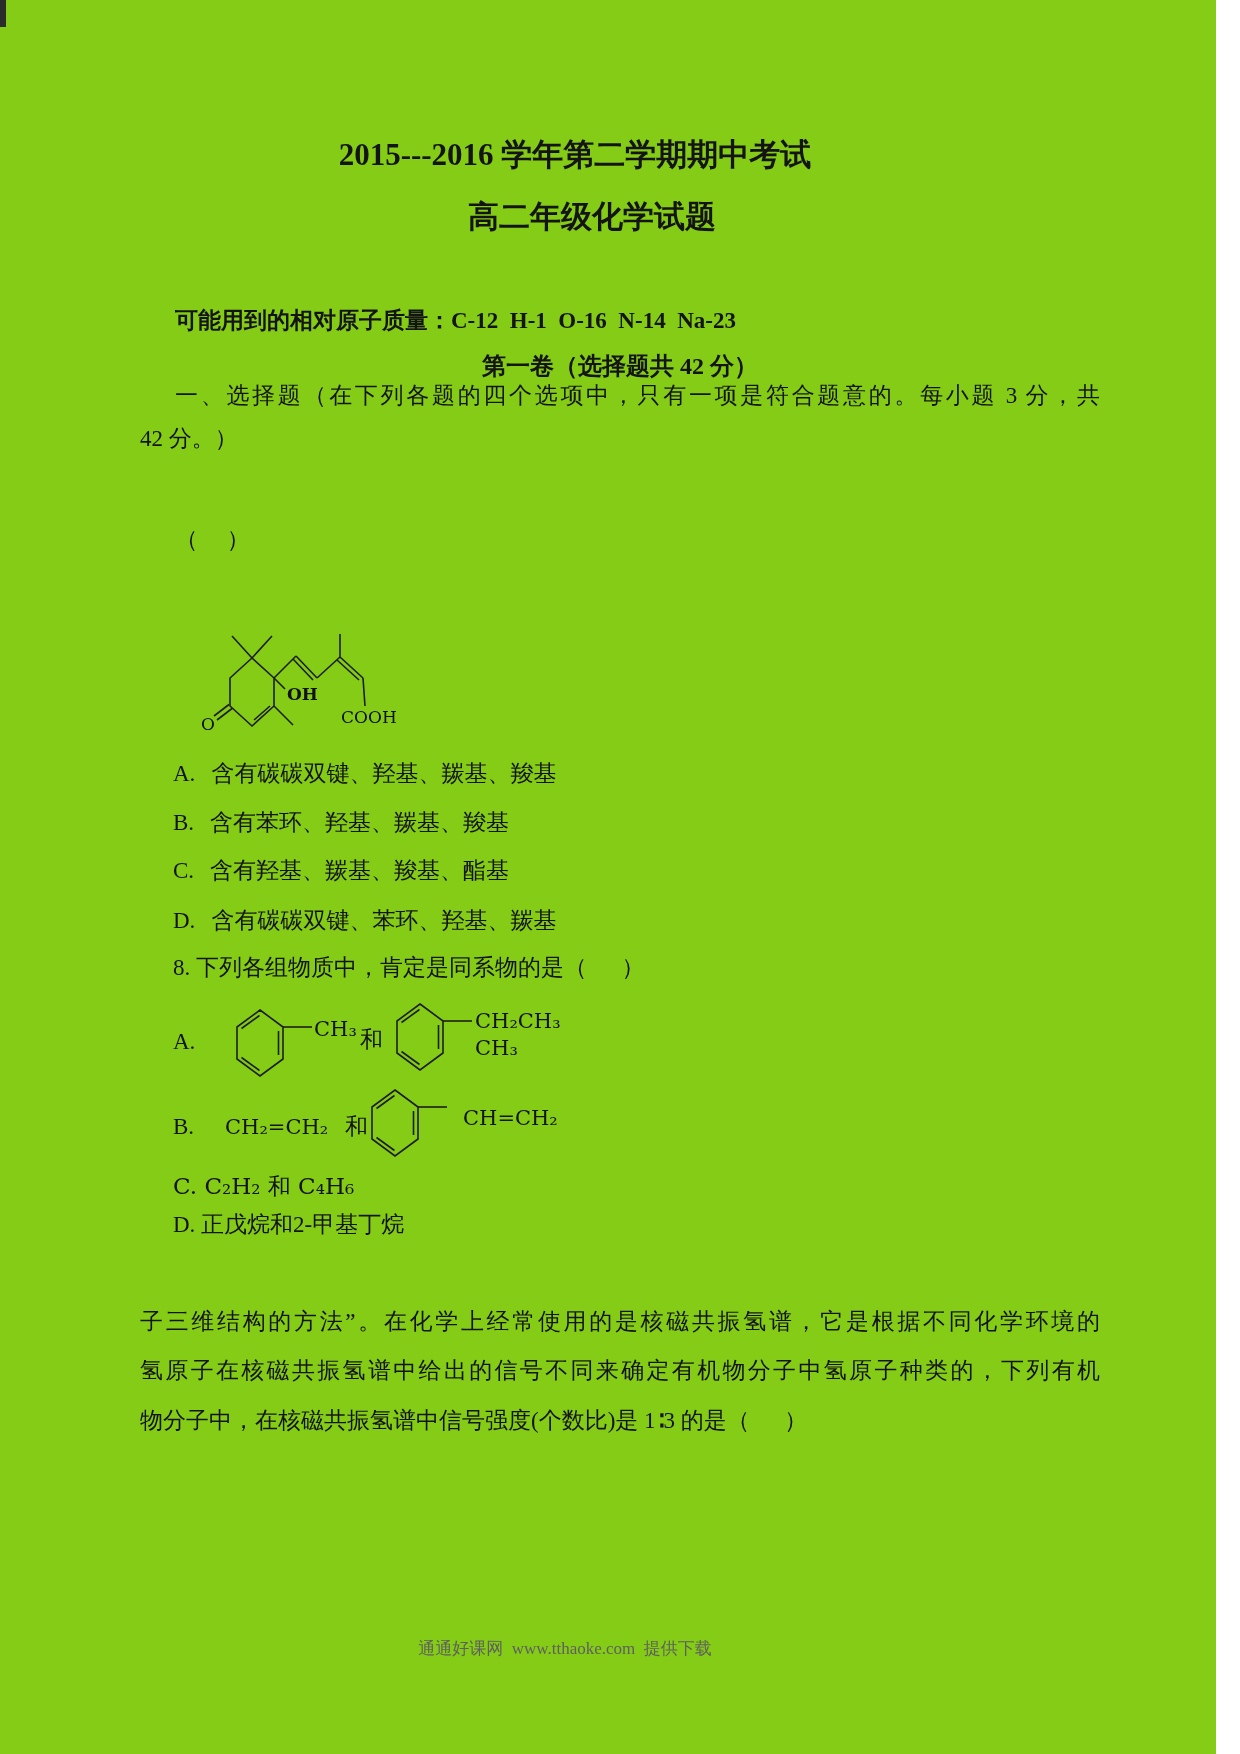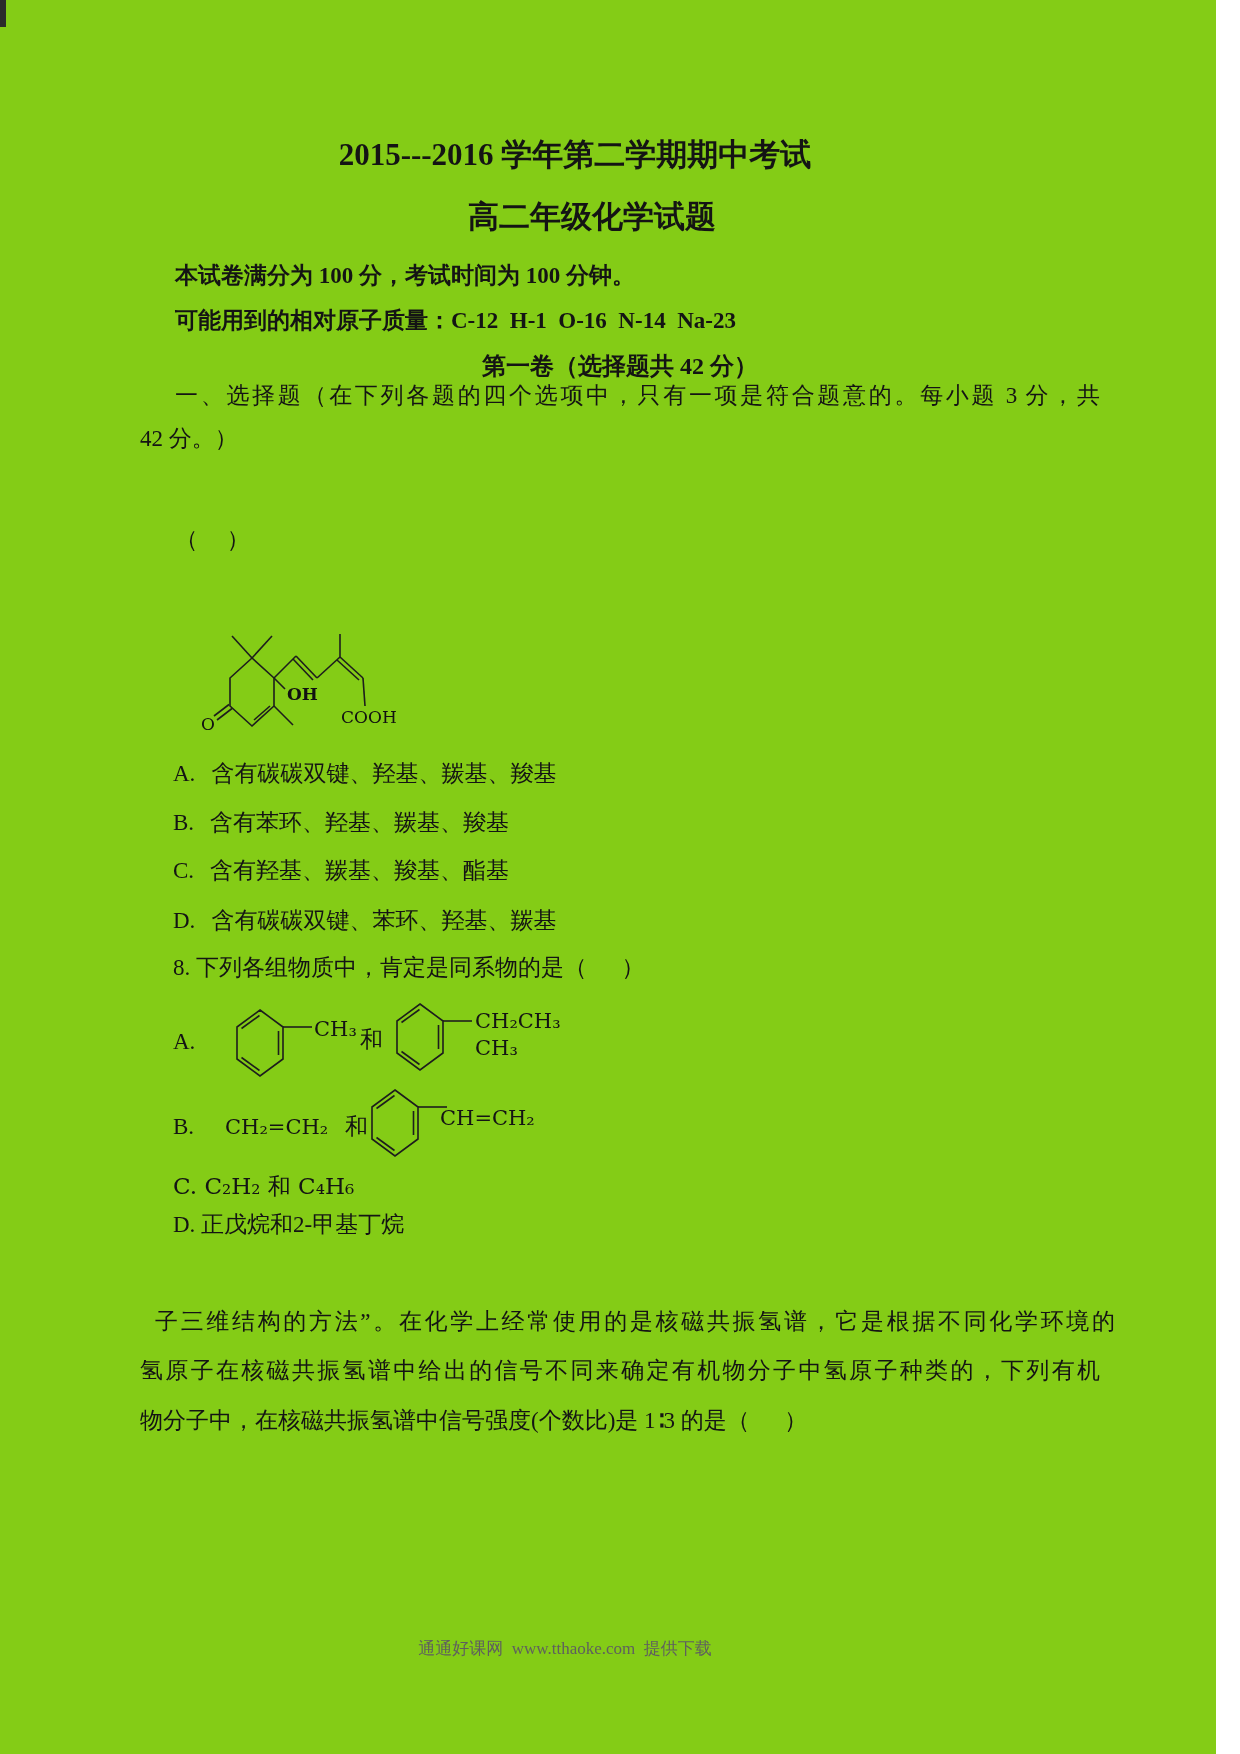--- a/index.html
+++ b/index.html
@@ -32,21 +32,20 @@
 <body>
 
 <div class="page">
 
   <div class="artifact abs" style="left:0;top:0;width:6px;height:27px;"></div>
 
   <div class="abs centerline t31 b" style="top:136px;transform:translateX(-45px);">2015---2016 学年第二学期期中考试</div>
 
   <div class="abs centerline t31 b" style="top:198px;transform:translateX(-28px);">高二年级化学试题</div>
 
-  <div class="abs t23 b pre" style="left:175px;top:262px;">本试卷满分为 100 分，考试时间为 100 分钟。</div>
 
   <div class="abs t23 b pre" style="left:175px;top:307px;">可能用到的相对原子质量：C-12  H-1  O-16  N-14  Na-23</div>
 
   <div class="abs centerline t24 b" style="top:351px;">第一卷（选择题共 42 分）</div>
 
   <div class="abs jline t23 indent" style="top:382px;">一、选择题（在下列各题的四个选项中，只有一项是符合题意的。每小题 3 分，共</div>
 
   <div class="abs t23" style="left:140px;top:425px;">42 分。）</div>
 
 
@@ -121,26 +120,26 @@
     <span class="abs t23" style="left:33px;top:28px;">B.</span>
     <span class="abs t21 formula" style="left:85px;top:29px;">CH₂=CH₂</span>
     <span class="abs t23" style="left:205px;top:28px;">和</span>
     <svg class="abs" style="left:230px;top:3px;" width="78" height="70" viewBox="0 0 78 70">
       <path d="M25,2 L48,19 L48,51 L25,68 L2,51 L2,19 Z"></path>
       <line x1="43.5" y1="23" x2="43.5" y2="47"></line>
       <line x1="6.5" y1="20.5" x2="24.5" y2="7.5"></line>
       <line x1="6.5" y1="49.5" x2="24.5" y2="62.5"></line>
       <line x1="48" y1="19" x2="77" y2="19"></line>
     </svg>
-    <span class="abs t21 formula" style="left:300px;top:20px;">CH=CH₂</span>
+    <span class="abs t21 formula" style="left:323px;top:20px;">CH=CH₂</span>
   </div>
 
   <div class="abs t23 formula pre" style="left:173px;top:1172px;text-align:right;">C. C₂H₂ 和 C₄H₆</div>
 
   <div class="abs t23" style="left:173px;top:1211px;">D. 正戊烷和2-甲基丁烷</div>
 
-  <div class="abs jline t23" style="top:1308px;margin-left:15px;">子三维结构的方法”。在化学上经常使用的是核磁共振氢谱，它是根据不同化学环境的</div>
+  <div class="abs jline t23" style="top:1308px;">子三维结构的方法”。在化学上经常使用的是核磁共振氢谱，它是根据不同化学环境的</div>
   <div class="abs jline t23" style="top:1357px;">氢原子在核磁共振氢谱中给出的信号不同来确定有机物分子中氢原子种类的，下列有机</div>
   <div class="abs t23 pre" style="left:140px;top:1407px;">物分子中，在核磁共振氢谱中信号强度(个数比)是 1∶3 的是（      ）</div>
 
   <div class="abs centerline t17 footer pre" style="top:1638px;transform:translateX(-55px);">通通好课网  www.tthaoke.com  提供下载</div>
 
 </div>
 
 </body></html>

